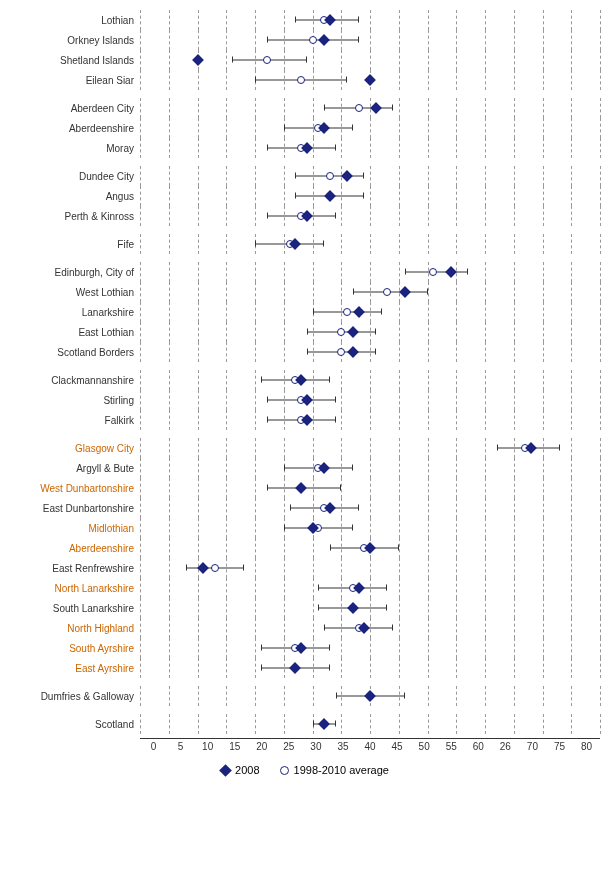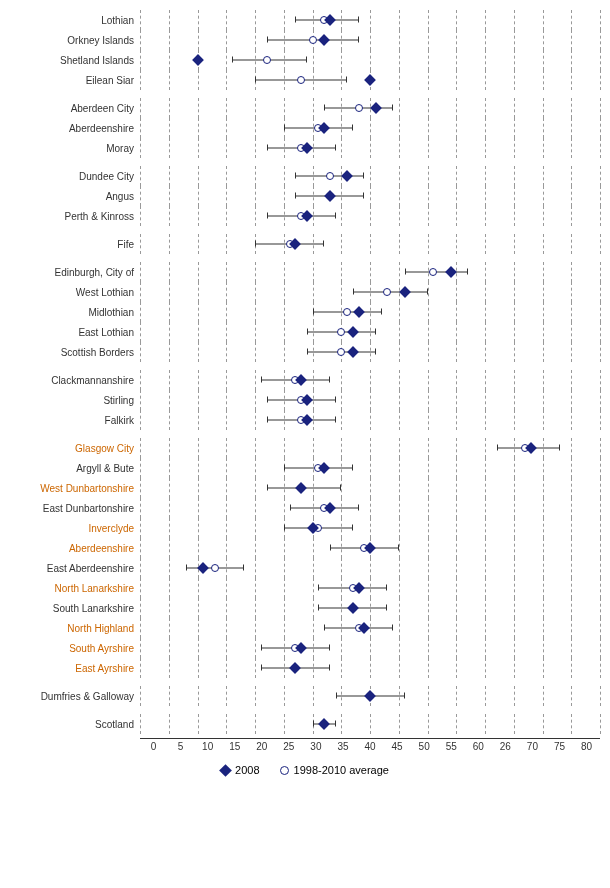--- a/index.html
+++ b/index.html
@@ -353,21 +353,21 @@
           <div class="dashed-line" style="left: 81.25%;"></div>
           <div class="dashed-line" style="left: 87.5%;"></div>
           <div class="dashed-line" style="left: 93.75%;"></div>
           <div class="dashed-line" style="left: 100%;"></div>
           <div class="error-bar" style="left: 46.25%; width: 16.25%;"></div>
           <div class="circle" style="left: 53.75%;"></div>
           <div class="diamond" style="left: 57.5%;"></div>
         </div>
       </div>
       <div class="row">
-        <div class="row-label">Midlothian</div>
+        <div class="row-label">Lanarkshire</div>
         <div class="plot-area" style="position: relative;">
           <div class="dashed-line" style="left: 0%;"></div>
           <div class="dashed-line" style="left: 6.25%;"></div>
           <div class="dashed-line" style="left: 12.5%;"></div>
           <div class="dashed-line" style="left: 18.75%;"></div>
           <div class="dashed-line" style="left: 25%;"></div>
           <div class="dashed-line" style="left: 31.25%;"></div>
           <div class="dashed-line" style="left: 37.5%;"></div>
           <div class="dashed-line" style="left: 43.75%;"></div>
           <div class="dashed-line" style="left: 50%;"></div>
@@ -403,21 +403,21 @@
           <div class="dashed-line" style="left: 81.25%;"></div>
           <div class="dashed-line" style="left: 87.5%;"></div>
           <div class="dashed-line" style="left: 93.75%;"></div>
           <div class="dashed-line" style="left: 100%;"></div>
           <div class="error-bar" style="left: 36.25%; width: 15%;"></div>
           <div class="circle" style="left: 43.75%;"></div>
           <div class="diamond" style="left: 46.25%;"></div>
         </div>
       </div>
       <div class="row">
-        <div class="row-label">Scottish Borders</div>
+        <div class="row-label">Scotland Borders</div>
         <div class="plot-area" style="position: relative;">
           <div class="dashed-line" style="left: 0%;"></div>
           <div class="dashed-line" style="left: 6.25%;"></div>
           <div class="dashed-line" style="left: 12.5%;"></div>
           <div class="dashed-line" style="left: 18.75%;"></div>
           <div class="dashed-line" style="left: 25%;"></div>
           <div class="dashed-line" style="left: 31.25%;"></div>
           <div class="dashed-line" style="left: 37.5%;"></div>
           <div class="dashed-line" style="left: 43.75%;"></div>
           <div class="dashed-line" style="left: 50%;"></div>
@@ -605,21 +605,21 @@
           <div class="dashed-line" style="left: 81.25%;"></div>
           <div class="dashed-line" style="left: 87.5%;"></div>
           <div class="dashed-line" style="left: 93.75%;"></div>
           <div class="dashed-line" style="left: 100%;"></div>
           <div class="error-bar" style="left: 32.5%; width: 15%;"></div>
           <div class="circle" style="left: 40%;"></div>
           <div class="diamond" style="left: 41.25%;"></div>
         </div>
       </div>
       <div class="row">
-        <div class="row-label orange">Inverclyde</div>
+        <div class="row-label orange">Midlothian</div>
         <div class="plot-area" style="position: relative;">
           <div class="dashed-line" style="left: 0%;"></div>
           <div class="dashed-line" style="left: 6.25%;"></div>
           <div class="dashed-line" style="left: 12.5%;"></div>
           <div class="dashed-line" style="left: 18.75%;"></div>
           <div class="dashed-line" style="left: 25%;"></div>
           <div class="dashed-line" style="left: 31.25%;"></div>
           <div class="dashed-line" style="left: 37.5%;"></div>
           <div class="dashed-line" style="left: 43.75%;"></div>
           <div class="dashed-line" style="left: 50%;"></div>
@@ -655,21 +655,21 @@
           <div class="dashed-line" style="left: 81.25%;"></div>
           <div class="dashed-line" style="left: 87.5%;"></div>
           <div class="dashed-line" style="left: 93.75%;"></div>
           <div class="dashed-line" style="left: 100%;"></div>
           <div class="error-bar" style="left: 41.25%; width: 15%;"></div>
           <div class="circle" style="left: 48.75%;"></div>
           <div class="diamond" style="left: 50%;"></div>
         </div>
       </div>
       <div class="row">
-        <div class="row-label">East Aberdeenshire</div>
+        <div class="row-label">East Renfrewshire</div>
         <div class="plot-area" style="position: relative;">
           <div class="dashed-line" style="left: 0%;"></div>
           <div class="dashed-line" style="left: 6.25%;"></div>
           <div class="dashed-line" style="left: 12.5%;"></div>
           <div class="dashed-line" style="left: 18.75%;"></div>
           <div class="dashed-line" style="left: 25%;"></div>
           <div class="dashed-line" style="left: 31.25%;"></div>
           <div class="dashed-line" style="left: 37.5%;"></div>
           <div class="dashed-line" style="left: 43.75%;"></div>
           <div class="dashed-line" style="left: 50%;"></div>

